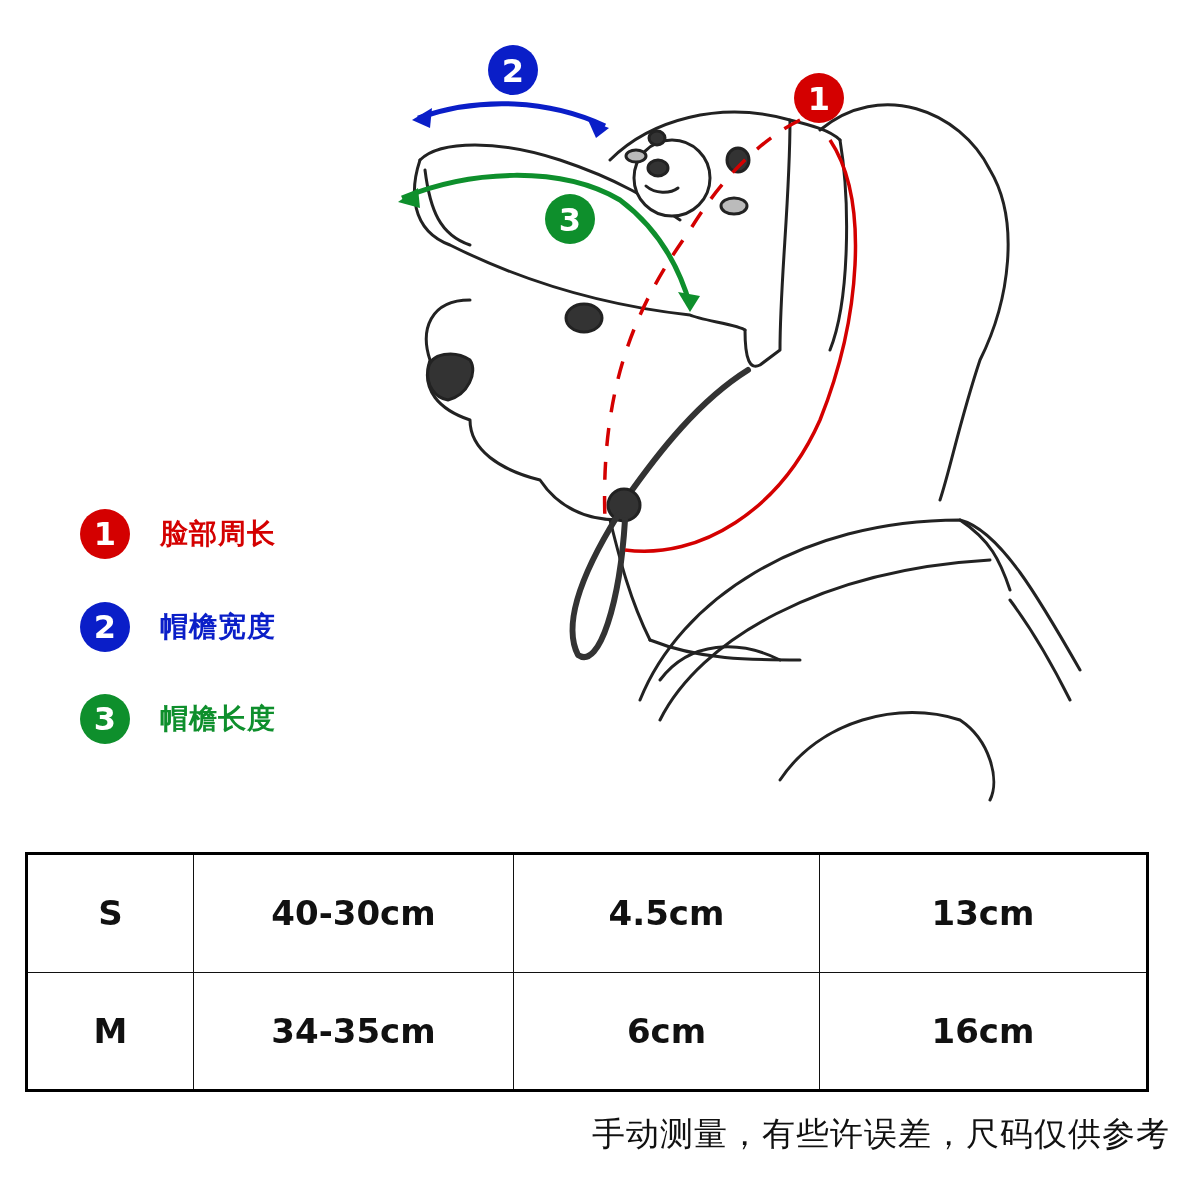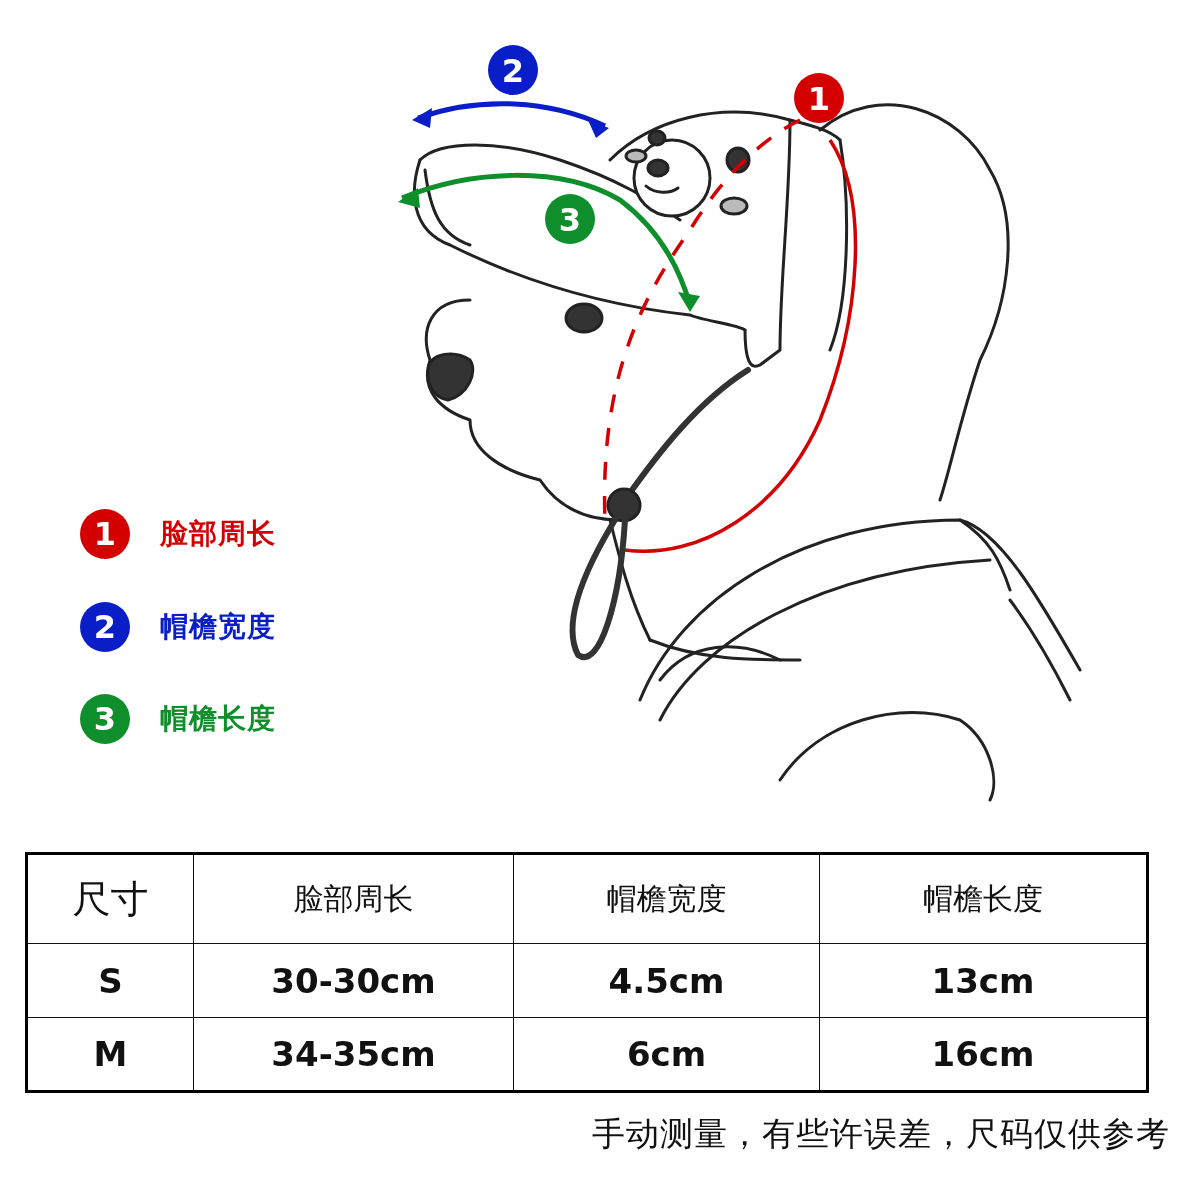--- a/index.html
+++ b/index.html
@@ -123,29 +123,23 @@
 </div>
 
 <table class="size-table">
   <colgroup>
       <col class="col0">
       <col class="col1">
       <col class="col2">
       <col class="col3">
     </colgroup>
   <tbody>
-      <tr>
-    <th class="first">尺寸</th>
-    <th>脸部周长</th>
-    <th>帽檐宽度</th>
-    <th>帽檐长度</th>
-  </tr>
   <tr>
     <td>S</td>
-    <td>30-30cm</td>
+    <td>40-30cm</td>
     <td>4.5cm</td>
     <td>13cm</td>
   </tr>
   <tr>
     <td>M</td>
     <td>34-35cm</td>
     <td>6cm</td>
     <td>16cm</td>
   </tr>
 </tbody>

